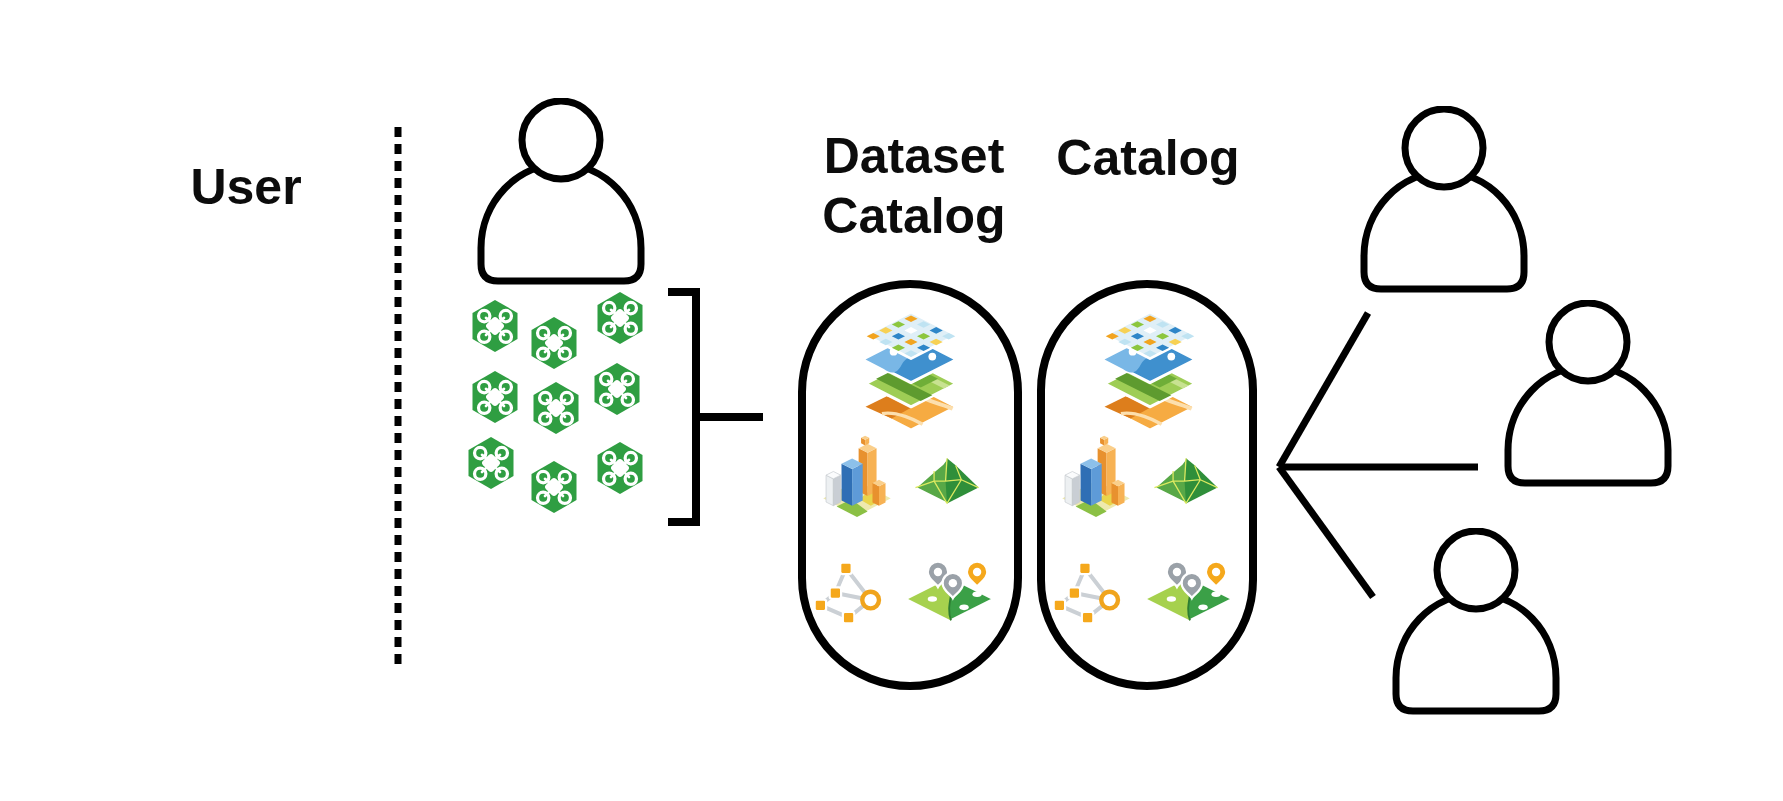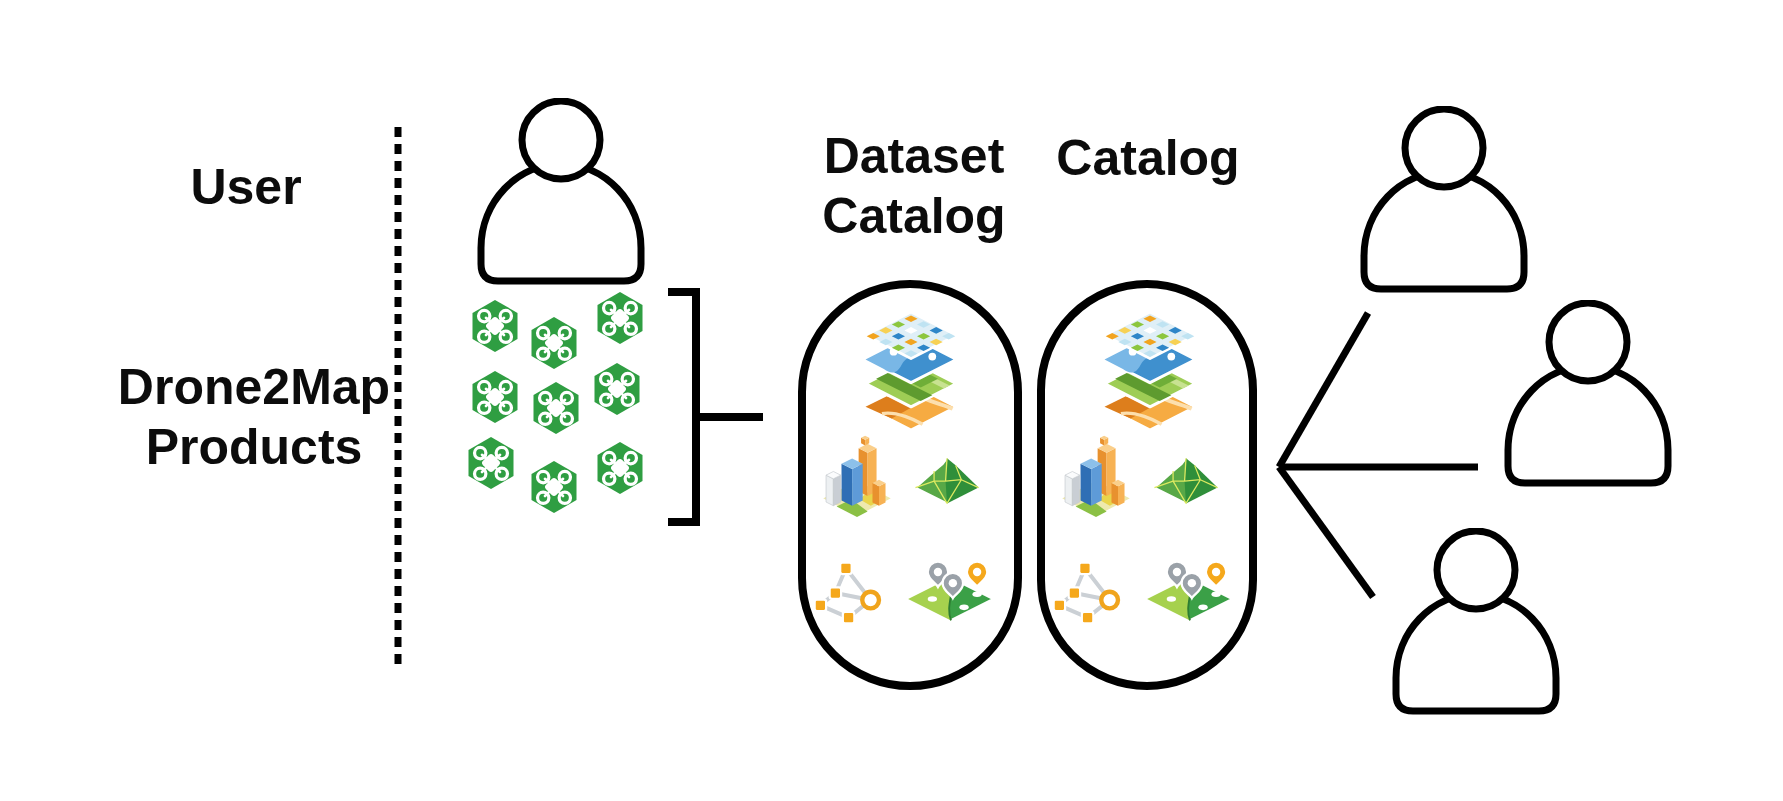--- a/index.html
+++ b/index.html
@@ -212,24 +212,20 @@
     <g stroke="#000" stroke-width="7" fill="none">
       <line x1="1368" y1="313" x2="1279" y2="467"></line>
       <line x1="1478" y1="467" x2="1279" y2="467"></line>
       <line x1="1373" y1="597" x2="1279" y2="467"></line>
     </g>
   </svg>
 
   <div class="label label-user">
     <span>User</span>
   </div>
-  <div class="label label-products">
-    <span>Drone2Map</span>
-    <span>Products</span>
-  </div>
 
   <div class="label label-catalog">
     <span>Dataset</span>
     <span>Catalog</span>
   </div>
   <div class="label label-online">
     <span>Catalog</span>
   </div>
 
   <svg class="person person-left" viewBox="0 0 170 190">

